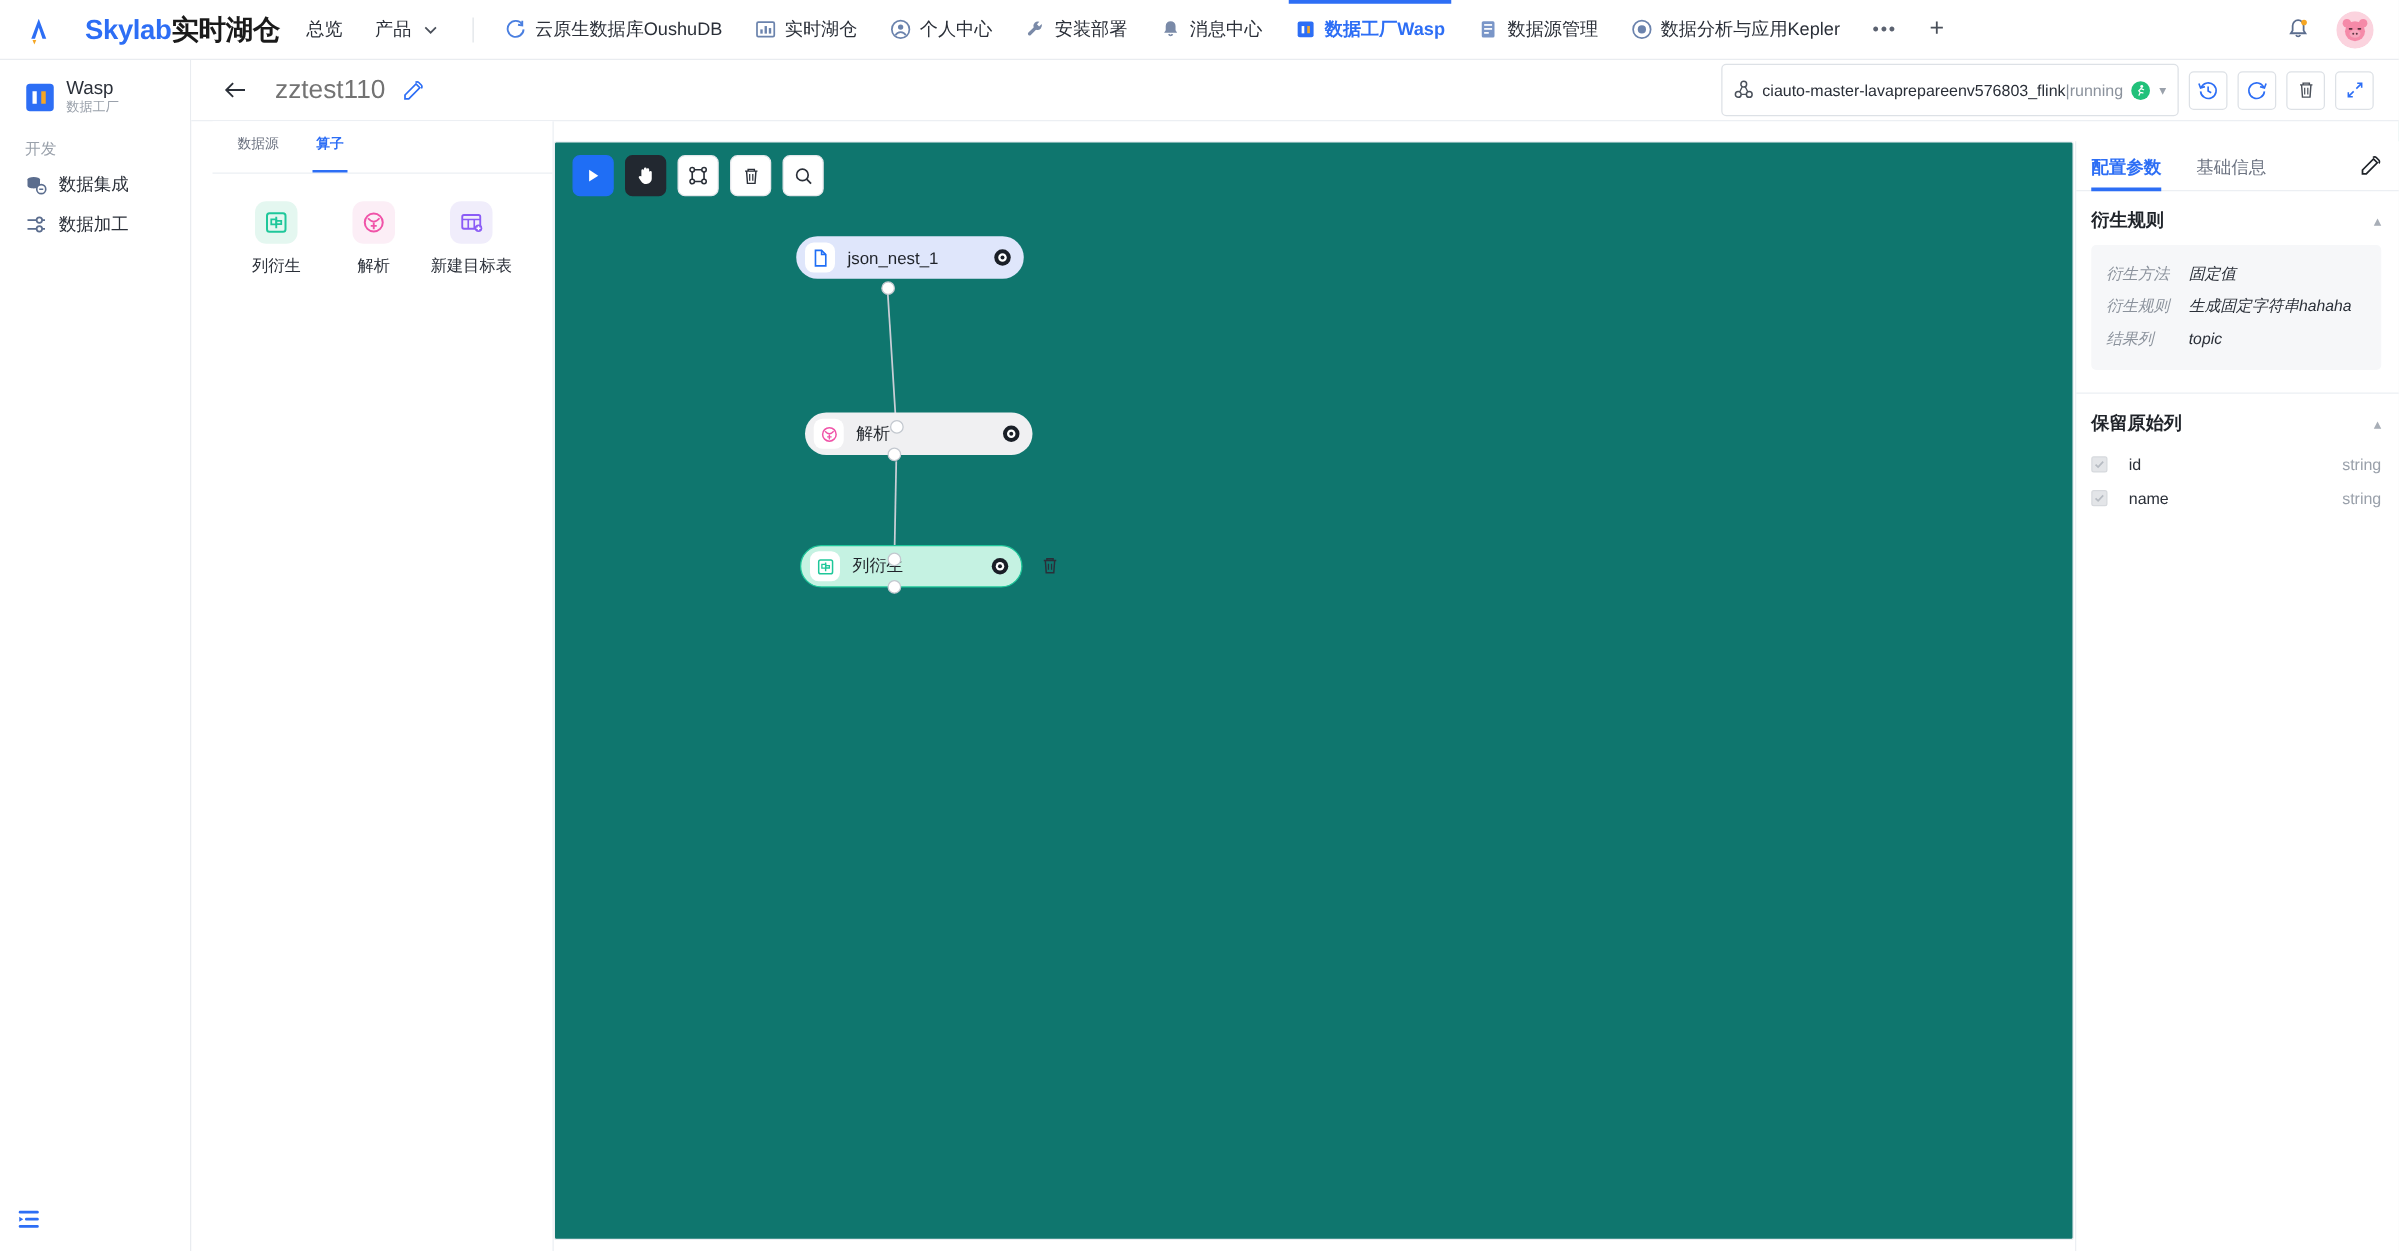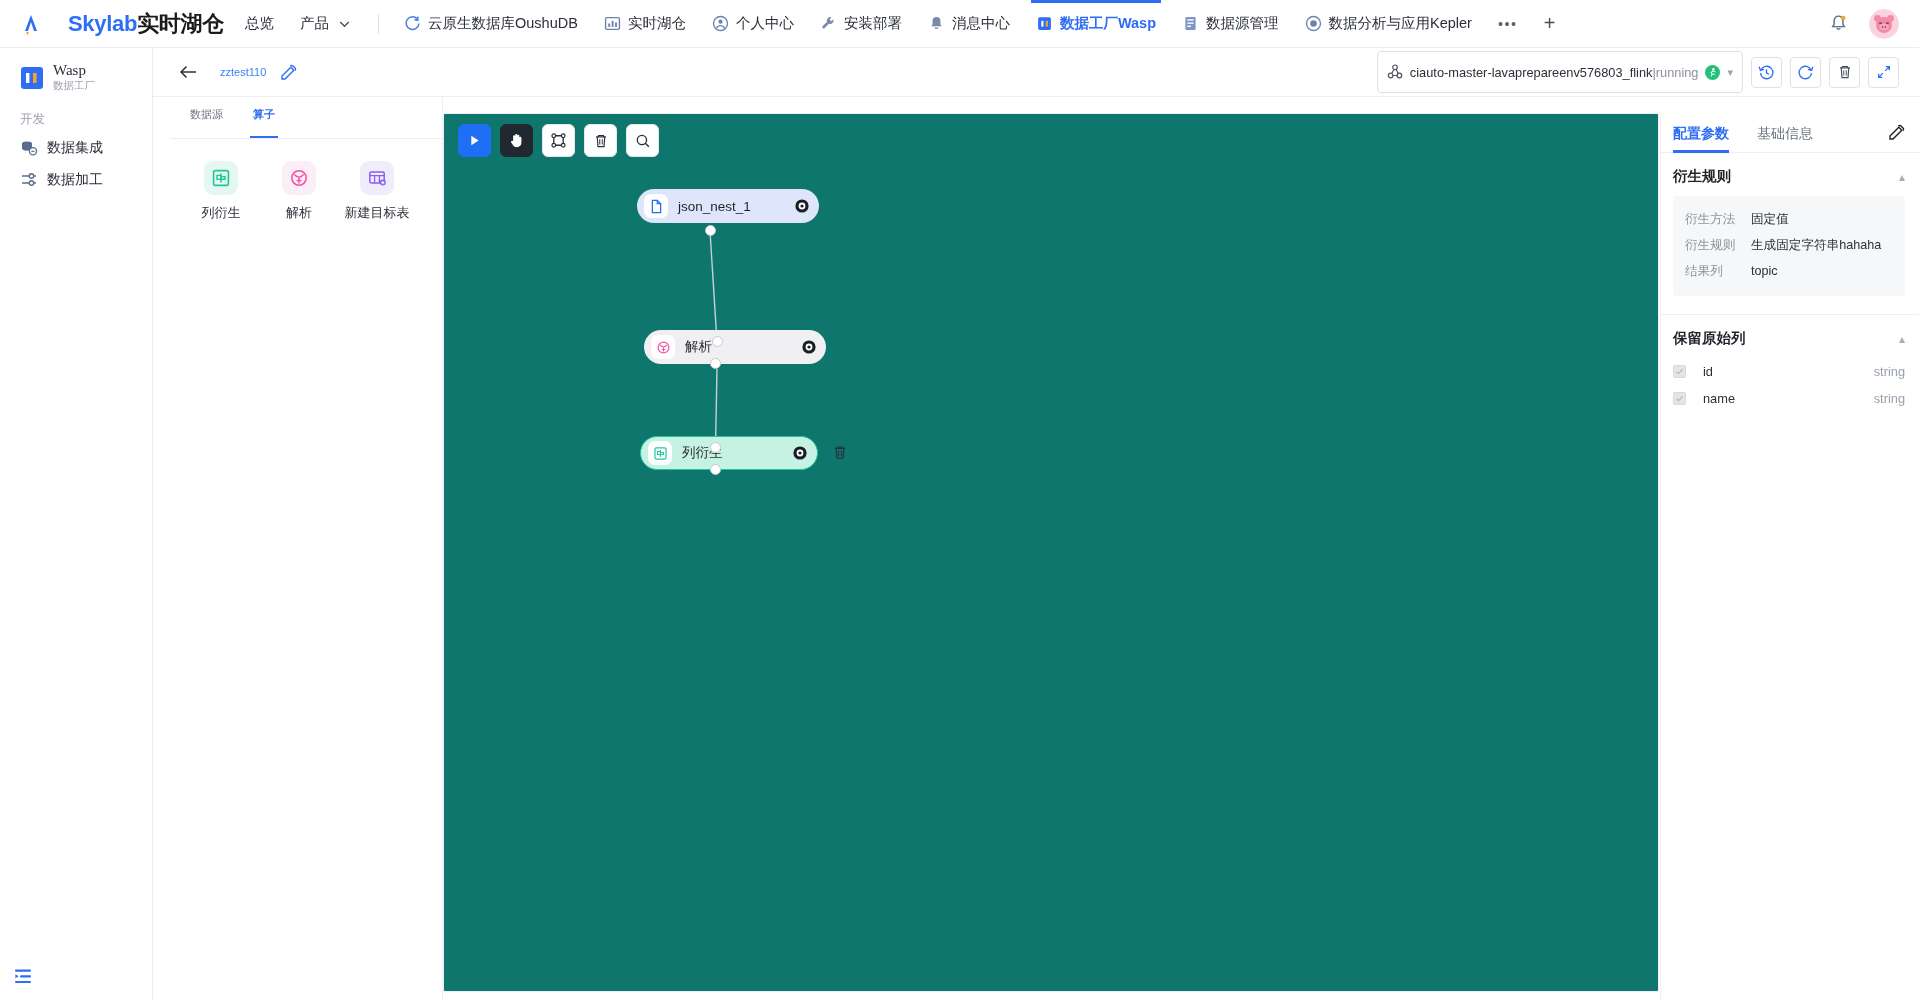--- a/index.html
+++ b/index.html
@@ -46,38 +46,38 @@
     width: 34px; height: 34px; display: flex; align-items: center; justify-content: center;
     cursor: pointer; border-radius: 4px;
   }
   .avatar { width: 30px; height: 30px; border-radius: 50%; margin-left: 10px; }
 
   
   .rail {
     position: absolute; left: 0; top: 48px; width: 153px; height: 953px;
     background: #ffffff; border-right: 1px solid #e9ecf0;
   }
-  .rail-head { display: flex; align-items: center; gap: 9px; padding: 14px 0 0 20px; font-family: Liberation Serif, serif; }
+  .rail-head { display: flex; align-items: center; gap: 9px; padding: 14px 0 0 20px; }
   .rail-head-txt .t1 { font-size: 15px; color: #2a2f38; line-height: 17px; }
   .rail-head-txt .t2 { font-size: 10.5px; color: #9aa1ab; line-height: 14px; }
   .rail-group { font-size: 12.5px; color: #9aa1ab; padding: 18px 0 4px 20px; }
   .rail-item {
     display: flex; align-items: center; gap: 9px;
     padding: 7px 0 7px 20px; font-size: 14px; color: #2a2f38; cursor: pointer;
   }
   .rail-collapse { position: absolute; left: 14px; bottom: 12px; cursor: pointer; }
 
   
   .ws-head {
     position: absolute; left: 153px; top: 48px; width: 1766px; height: 49px;
     background: #fff; border-bottom: 1px solid #eceff3;
     display: flex; align-items: center;
   }
   .back-arrow { margin-left: 25px; cursor: pointer; display:flex; }
-  .ws-title { margin-left: 22px; font-size: 11px; color: #3b82f6; }
+  .ws-title { margin-left: 22px; font-size: 21px; color: #737373; }
   .ws-edit { margin-left: 14px; cursor: pointer; display:flex; }
   .ws-head-right { margin-left: auto; display: flex; align-items: center; gap: 8px; padding-right: 20px; }
   .job-select {
     display: flex; align-items: center; gap: 7px;
     height: 42px; padding: 0 9px; border: 1px solid #dde1e6; border-radius: 4px;
     background: #fff; cursor: pointer; min-width: 350px;
   }
   .job-name { font-size: 12.8px; color: #2a2f38; white-space: nowrap; }
   .job-name .st { color: #8b929c; }
   .status-dot {
@@ -153,21 +153,21 @@
   .rp-tab { font-size: 14px; color: #6b7280; margin-right: 28px; position: relative; height: 40px; line-height: 40px; cursor: pointer; }
   .rp-tab.active { color: #2d6ef5; font-weight: bold; }
   .rp-tab.active::after { content:""; position:absolute; left:0; right:0; bottom:0; height:2.5px; background:#2d6ef5; }
   .rp-edit { margin-left: auto; cursor: pointer; display: flex; }
   .rp-sec-head {
     display: flex; align-items: center; padding: 14px 14px 10px 12px;
   }
   .rp-sec-title { font-size: 14.5px; font-weight: bold; color: #1f2329; }
   .rp-collapse { margin-left: auto; color: #a8aeb7; font-size: 12px; cursor: pointer; }
   .rp-card { margin: 0 14px 0 12px; background: #f6f7f9; border-radius: 4px; padding: 10px 12px 12px 12px; }
-  .rp-row { display: flex; font-size: 12.6px; line-height: 26px; }
+  .rp-row { display: flex; font-size: 12.6px; line-height: 26px; font-style: italic; }
   .rp-key { color: #8b929c; width: 66px; flex: 0 0 auto; }
   .rp-val { color: #2a2f38; flex: 1 1 auto; word-break: break-all; }
   .rp-divider { height: 1px; background: #eceff3; margin: 18px 0 0 0; }
   .col-row { display: flex; align-items: center; padding: 6px 14px 6px 12px; font-size: 12.8px; }
   .cbox {
     width: 13px; height: 13px; border-radius: 2px; background: #e3e5e8; border: 1px solid #d6d9dd;
     display: flex; align-items: center; justify-content: center; flex: 0 0 auto;
   }
   .col-name { margin-left: 17px; color: #2a2f38; }
   .col-type { margin-left: auto; color: #9aa1ab; }

